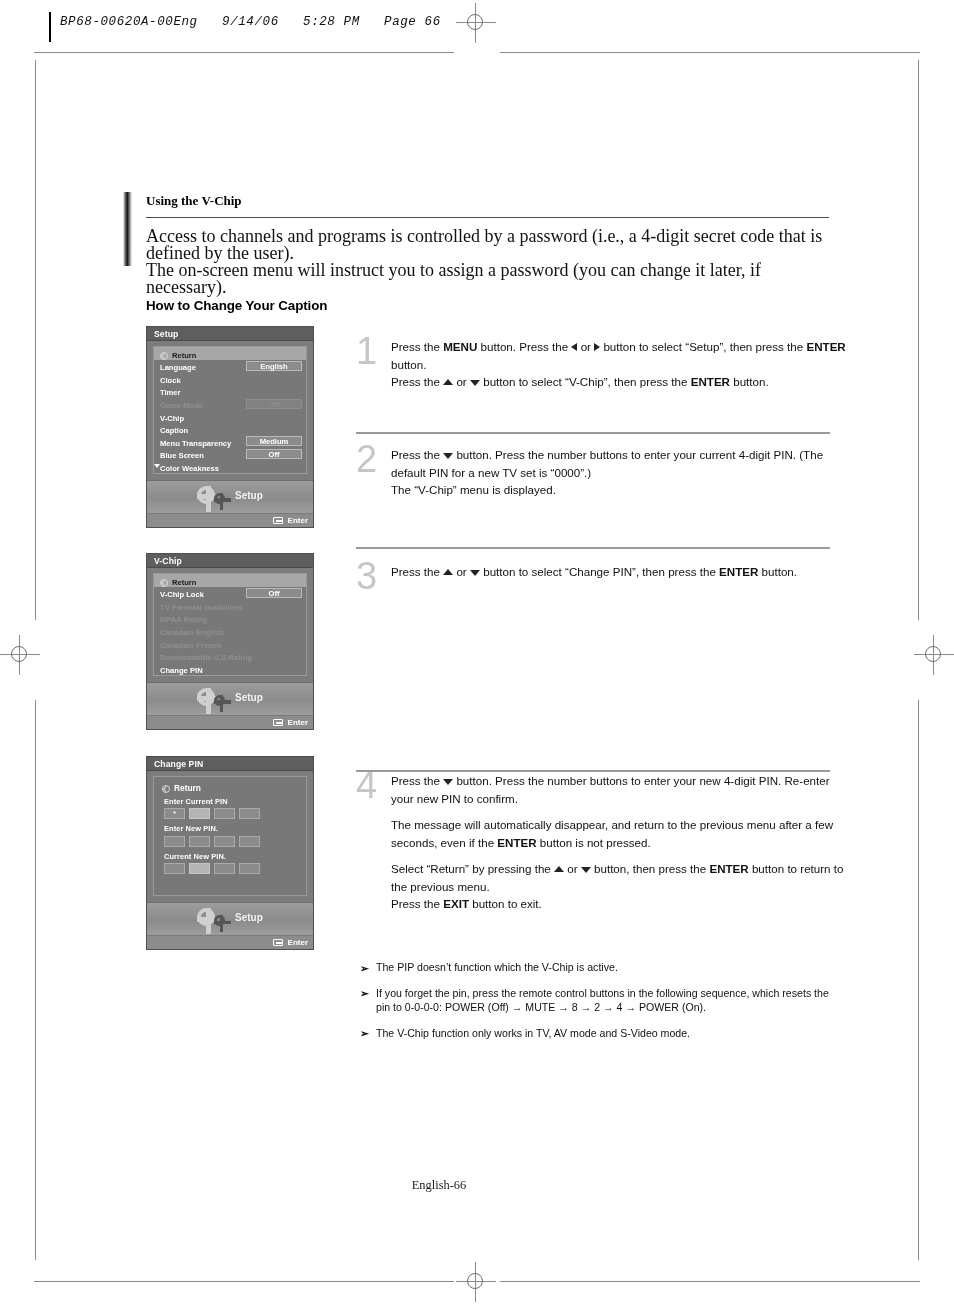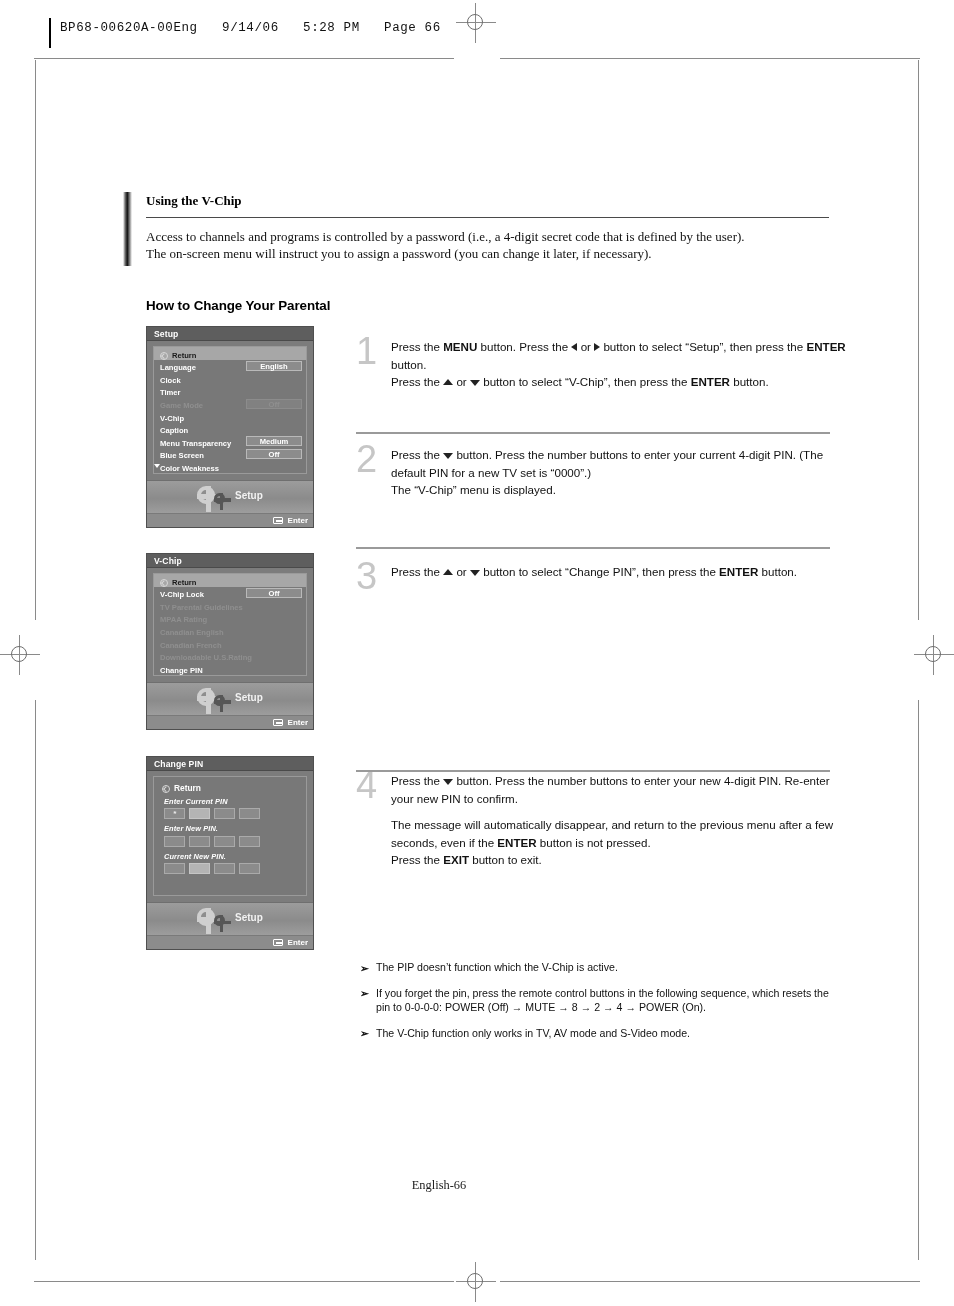--- a/index.html
+++ b/index.html
@@ -12,22 +12,22 @@
     height: 1306px;
     position: relative;
     font-family: "Liberation Sans", sans-serif;
     color: #000000;
     overflow: hidden;
   }
 
   
   .print-header {
     position: absolute;
-    left: 0; top: 16px;
-    width: 882px; height: 52px;
+    left: 0; top: 10px;
+    width: 882px; height: 52px; font-style: italic;
   }
   .header-rule-v {
     position: absolute;
     left: 49px; top: 2px;
     width: 2px; height: 30px;
     background: #000;
   }
   .header-text {
     position: absolute;
     left: 60px; top: 5px;
@@ -136,21 +136,21 @@
     position: absolute;
     left: 146px; top: 217px;
     width: 683px; height: 1px;
     background: #4a4a4a;
   }
   .intro {
     position: absolute;
     left: 146px; top: 228px;
     width: 700px;
     font-family: "Liberation Serif", serif;
-    font-size: 13px;
+    font-size: 18px;
     line-height: 17px;
     color: #111;
   }
   .subhead {
     position: absolute;
     left: 146px; top: 298px;
     font-size: 13.4px;
     font-weight: bold;
     color: #000;
     letter-spacing: -0.1px;
@@ -322,21 +322,21 @@
   }
   .enter-label {
     position: absolute;
     right: 5px; top: 2.4px;
     font-size: 8px;
     color: #ffffff;
     font-weight: bold;
   }
 
   
-  .pin-group { margin: 4px 0 0 10px; font-style: italic; }
+  .pin-group { margin: 4px 0 0 10px; }
   .pin-caption {
     font-size: 7.4px;
     color: #ffffff;
     margin-bottom: 2.5px;
     letter-spacing: 0.1px;
   }
   .pin-boxes { display: flex; gap: 4px; margin-bottom: 5px; }
   .pin-box {
     width: 21px; height: 11px;
     background: #8b8b8b;
@@ -493,21 +493,21 @@
 <div class="edge-h-bottom-l"></div>
 <div class="edge-h-bottom-r"></div>
 
 <div class="title-bar-accent"></div>
 <div class="section-title">Using the V-Chip</div>
 <div class="title-underline"></div>
 <div class="intro">
   <div>Access to channels and programs is controlled by a password (i.e., a 4-digit secret code that is defined by the user).</div>
   <div>The on-screen menu will instruct you to assign a password (you can change it later, if necessary).</div>
 </div>
-<div class="subhead">How to Change Your Parental</div>
+<div class="subhead">How to Change Your Caption</div>
 
 <div class="osd" id="osd-setup" style="left:146px; top:326px;">
   <div class="osd-titlebar">Setup</div>
   <div class="osd-body">
     <div class="osd-inner" id="setup-rows">
         <div class="osd-row sel">
           <span class="ret-icon"></span>
           <span class="osd-label">Return</span>
         </div>
         <div class="osd-row">
@@ -669,20 +669,21 @@
       <div class="step-num">3</div>
       <div class="step-text">
         <div>Press the <span class="arrow arr-up"></span> or <span class="arrow arr-down"></span> button to select “Change PIN”, then press the <b>ENTER</b> button.</div>
       </div>
     </div>
     <div class="step" style="top: 772px;">
       <div class="step-num">4</div>
       <div class="step-text">
         <div>Press the <span class="arrow arr-down"></span> button. Press the number buttons to enter your new 4-digit PIN. Re-enter your new PIN to confirm.</div>
         <div><span class="gap"></span>The message will automatically disappear, and return to the previous menu after a few seconds, even if the <b>ENTER</b> button is not pressed.</div>
+        <div><span class="gap"></span>Select “Return” by pressing the <span class="arrow arr-up"></span> or <span class="arrow arr-down"></span> button, then press the <b>ENTER</b> button to return to the previous menu.</div>
         <div>Press the <b>EXIT</b> button to exit.</div>
       </div>
     </div>
   </div>
 <div class="divider" id="div1" style="top:432px;"></div>
 <div class="divider" id="div2" style="top:547px;"></div>
 <div class="divider" id="div3" style="top:770px;"></div>
 
 <div class="notes" id="notes-container">
     <div class="note"><span class="note-bullet">➢</span><span>The PIP doesn’t function which the V-Chip is active.</span></div>

